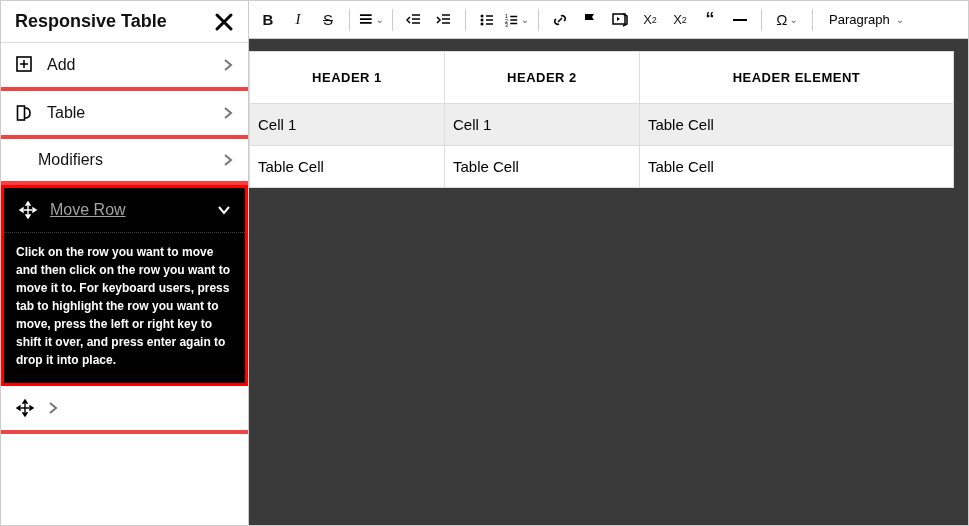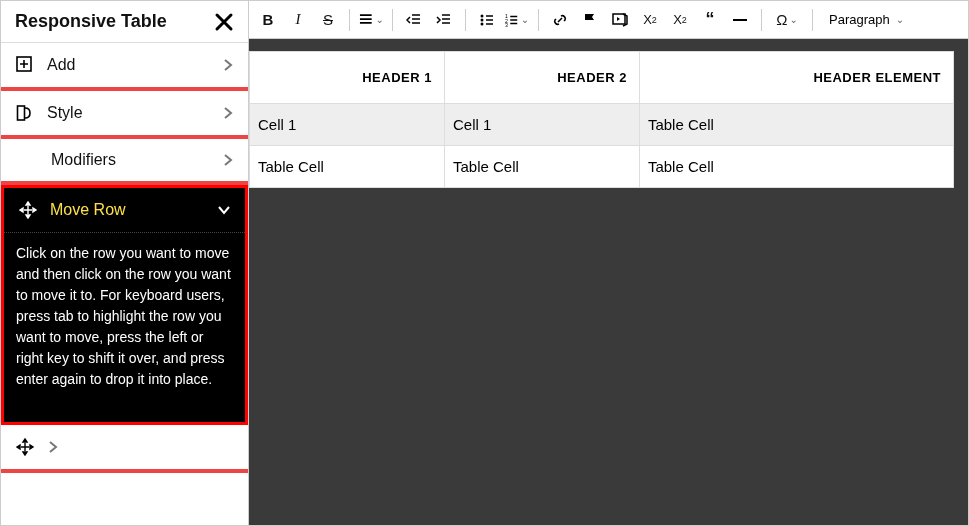--- a/index.html
+++ b/index.html
@@ -7,36 +7,36 @@
   body { width:969px; height:526px; overflow:hidden; border:1px solid #ccc; display:flex; }
   
   .sidebar { width:248px; flex:0 0 248px; border-right:1px solid #ccc; display:flex; flex-direction:column; background:#fff; }
   .sb-header { display:flex; align-items:center; justify-content:space-between; padding:10px 14px; border-bottom:1px solid #ddd; }
   .sb-title { font-weight:700; font-size:18px; color:#111; }
   .sb-close { font-weight:900; font-size:22px; cursor:pointer; }
   .sb-item { display:flex; align-items:center; padding:12px 14px; border-bottom:4px solid #ef4444; cursor:pointer; font-size:16px; color:#111; }
   .sb-item .icon { width:20px; height:20px; margin-right:12px; flex:0 0 20px; display:flex; align-items:center; justify-content:center; }
   .sb-item .label { flex:1; }
   .sb-item .chev { flex:0 0 auto; color:#555; }
-  .sb-item.sub { padding-left:50px; }
+  .sb-item.sub { padding-left:37px; }
   .sb-block { background:#000; color:#fff; border:3px solid #f00; }
-  .sb-block .sb-item { border-bottom:1px dotted #444; color:#fde047; }
-  .sb-block .help { padding:10px 12px 32px; font-size:14px; line-height:1.5; font-weight:400; }
+  .sb-block .sb-item { border-bottom:1px dotted #444; color:#a3a3a3;text-decoration:underline; }
+  .sb-block .help { padding:10px 12px 14px; font-size:12px; line-height:1.5; font-weight:700; }
   .sb-block .sb-item .chev svg path { stroke:#fff; }
   
   .main { flex:1; display:flex; flex-direction:column; }
   .toolbar { height:38px; border-bottom:1px solid #ccc; display:flex; align-items:center; padding:0 6px; gap:4px; background:#fff; }
   .tb-sep { width:1px; height:22px; background:#ccc; margin:0 4px; }
   .tb-btn { width:26px; height:26px; display:flex; align-items:center; justify-content:center; cursor:pointer; font-size:15px; color:#111; border-radius:3px; }
   .tb-select { height:26px; display:flex; align-items:center; padding:0 8px; font-size:13px; cursor:pointer; gap:4px; }
   .carat { font-size:10px; color:#666; margin-left:2px; }
   .canvas { flex:1; background:#3a3a3a; padding:12px 0 0 0; overflow:auto; }
   
   table.rt { width:705px; border-collapse:collapse; background:#fff; margin:0; }
-  table.rt th { text-align:right; font-size:13px; font-weight:800; letter-spacing:0.5px; text-transform:uppercase; padding:18px 12px; border:1px solid #ddd; }
+  table.rt th { text-align:center; font-size:13px; font-weight:800; letter-spacing:0.5px; text-transform:uppercase; padding:18px 12px; border:1px solid #ddd; }
   table.rt td { font-size:15px; padding:12px 8px; border:1px solid #ddd; }
   table.rt tr.hl td { background:#eee; }
   svg { display:block; }
   .bold { font-weight:900; }
   .italic { font-style:italic; font-family:Georgia, serif; }
   .strike { text-decoration:line-through; }
 </style>
 </head>
 <body>
 
@@ -65,21 +65,21 @@
     </span>
   </div>
 
   <div class="sb-item">
     <span class="icon">
       <svg width="18" height="18" viewBox="0 0 18 18">
           <rect x="1.5" y="2" width="7" height="14" fill="none" stroke="#000" stroke-width="1.6"></rect>
           <path d="M9 4c4 0 5 2 5 5s-1 5-5 5" fill="none" stroke="#000" stroke-width="1.6"></path>
         </svg>
     </span>
-    <span class="label">Style</span>
+    <span class="label">Table</span>
     <span class="chev">
       <svg width="12" height="14" viewBox="0 0 12 14">
           <path d="M3 2l6 5-6 5" fill="none" stroke="#777" stroke-width="2"></path>
         </svg>
     </span>
   </div>
 
 
   <div class="sb-item sub">
     <span class="label">Modifiers</span>

